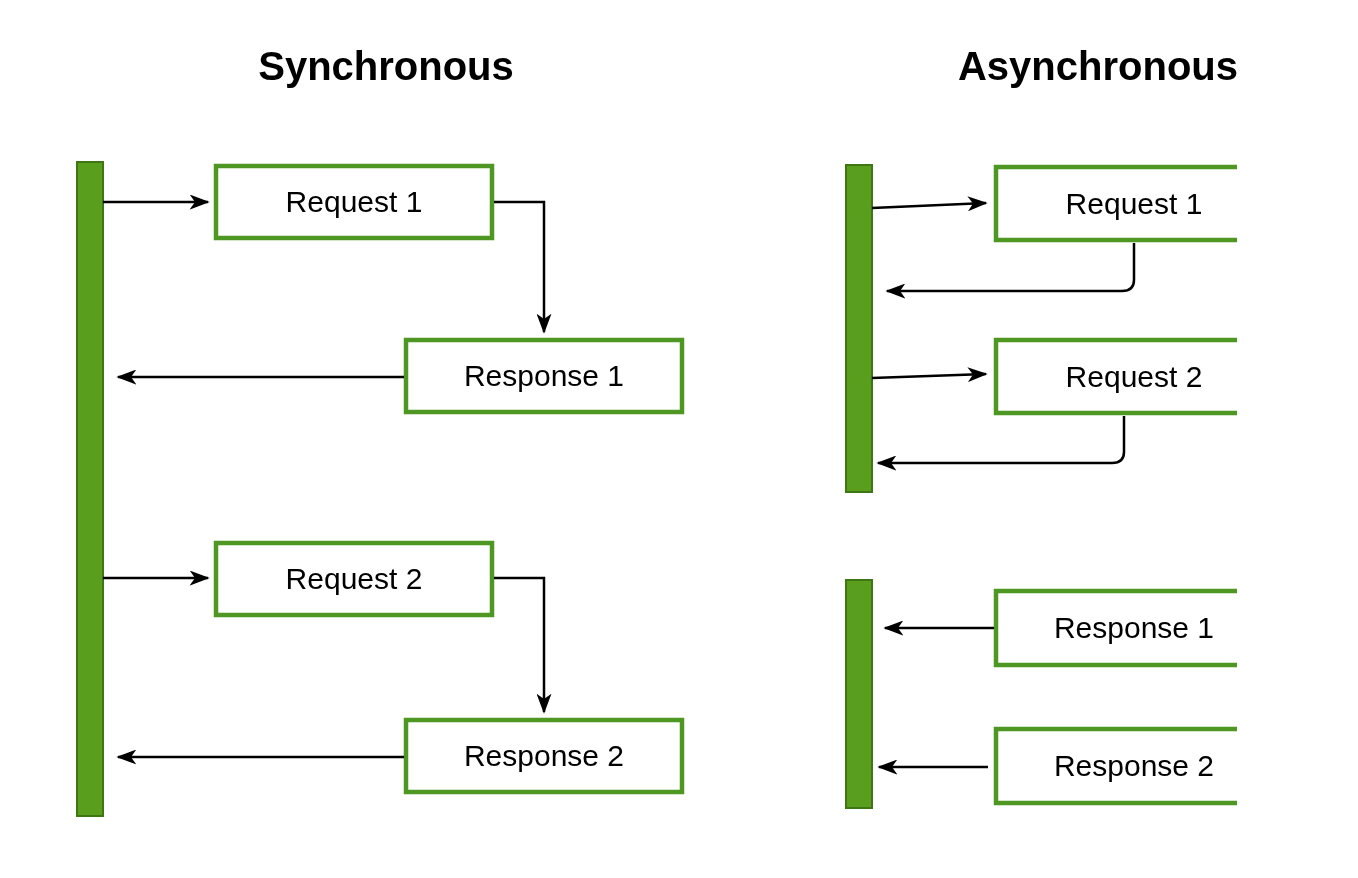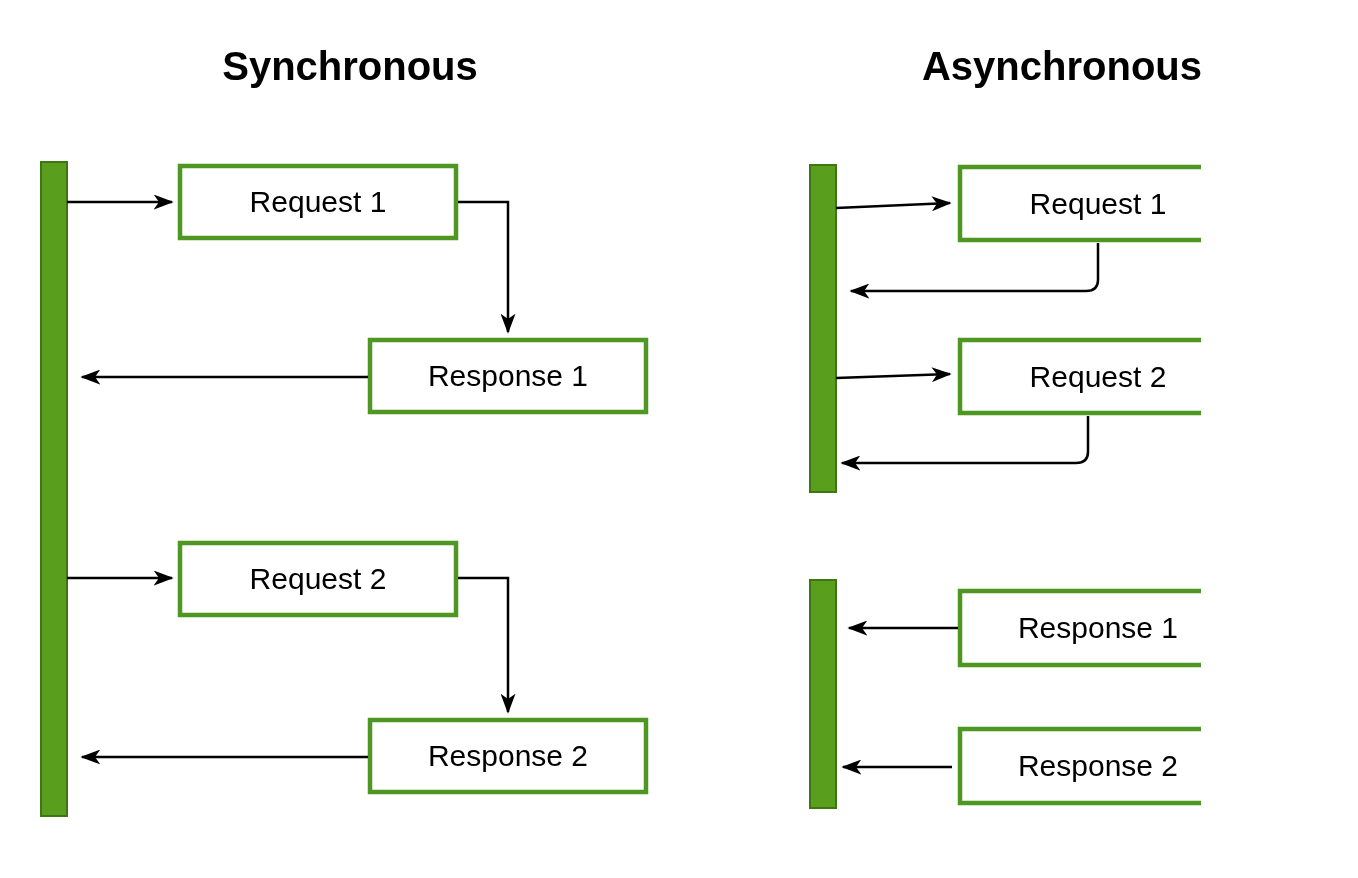--- a/index.html
+++ b/index.html
@@ -15,20 +15,21 @@
   body {
     background: var(--background);
     font-family: "Liberation Sans", sans-serif;
   }
   .canvas {
     position: relative;
     width: 1201px;
     height: 878px;
     background: var(--background);
     overflow: hidden;
+    padding-left: 36px;
   }
   svg { display: block; }
   .title {
     font-family: "Liberation Sans", sans-serif;
     font-size: 40px;
     font-weight: bold;
     fill: var(--text);
     text-anchor: middle;
   }
   .box-label {

